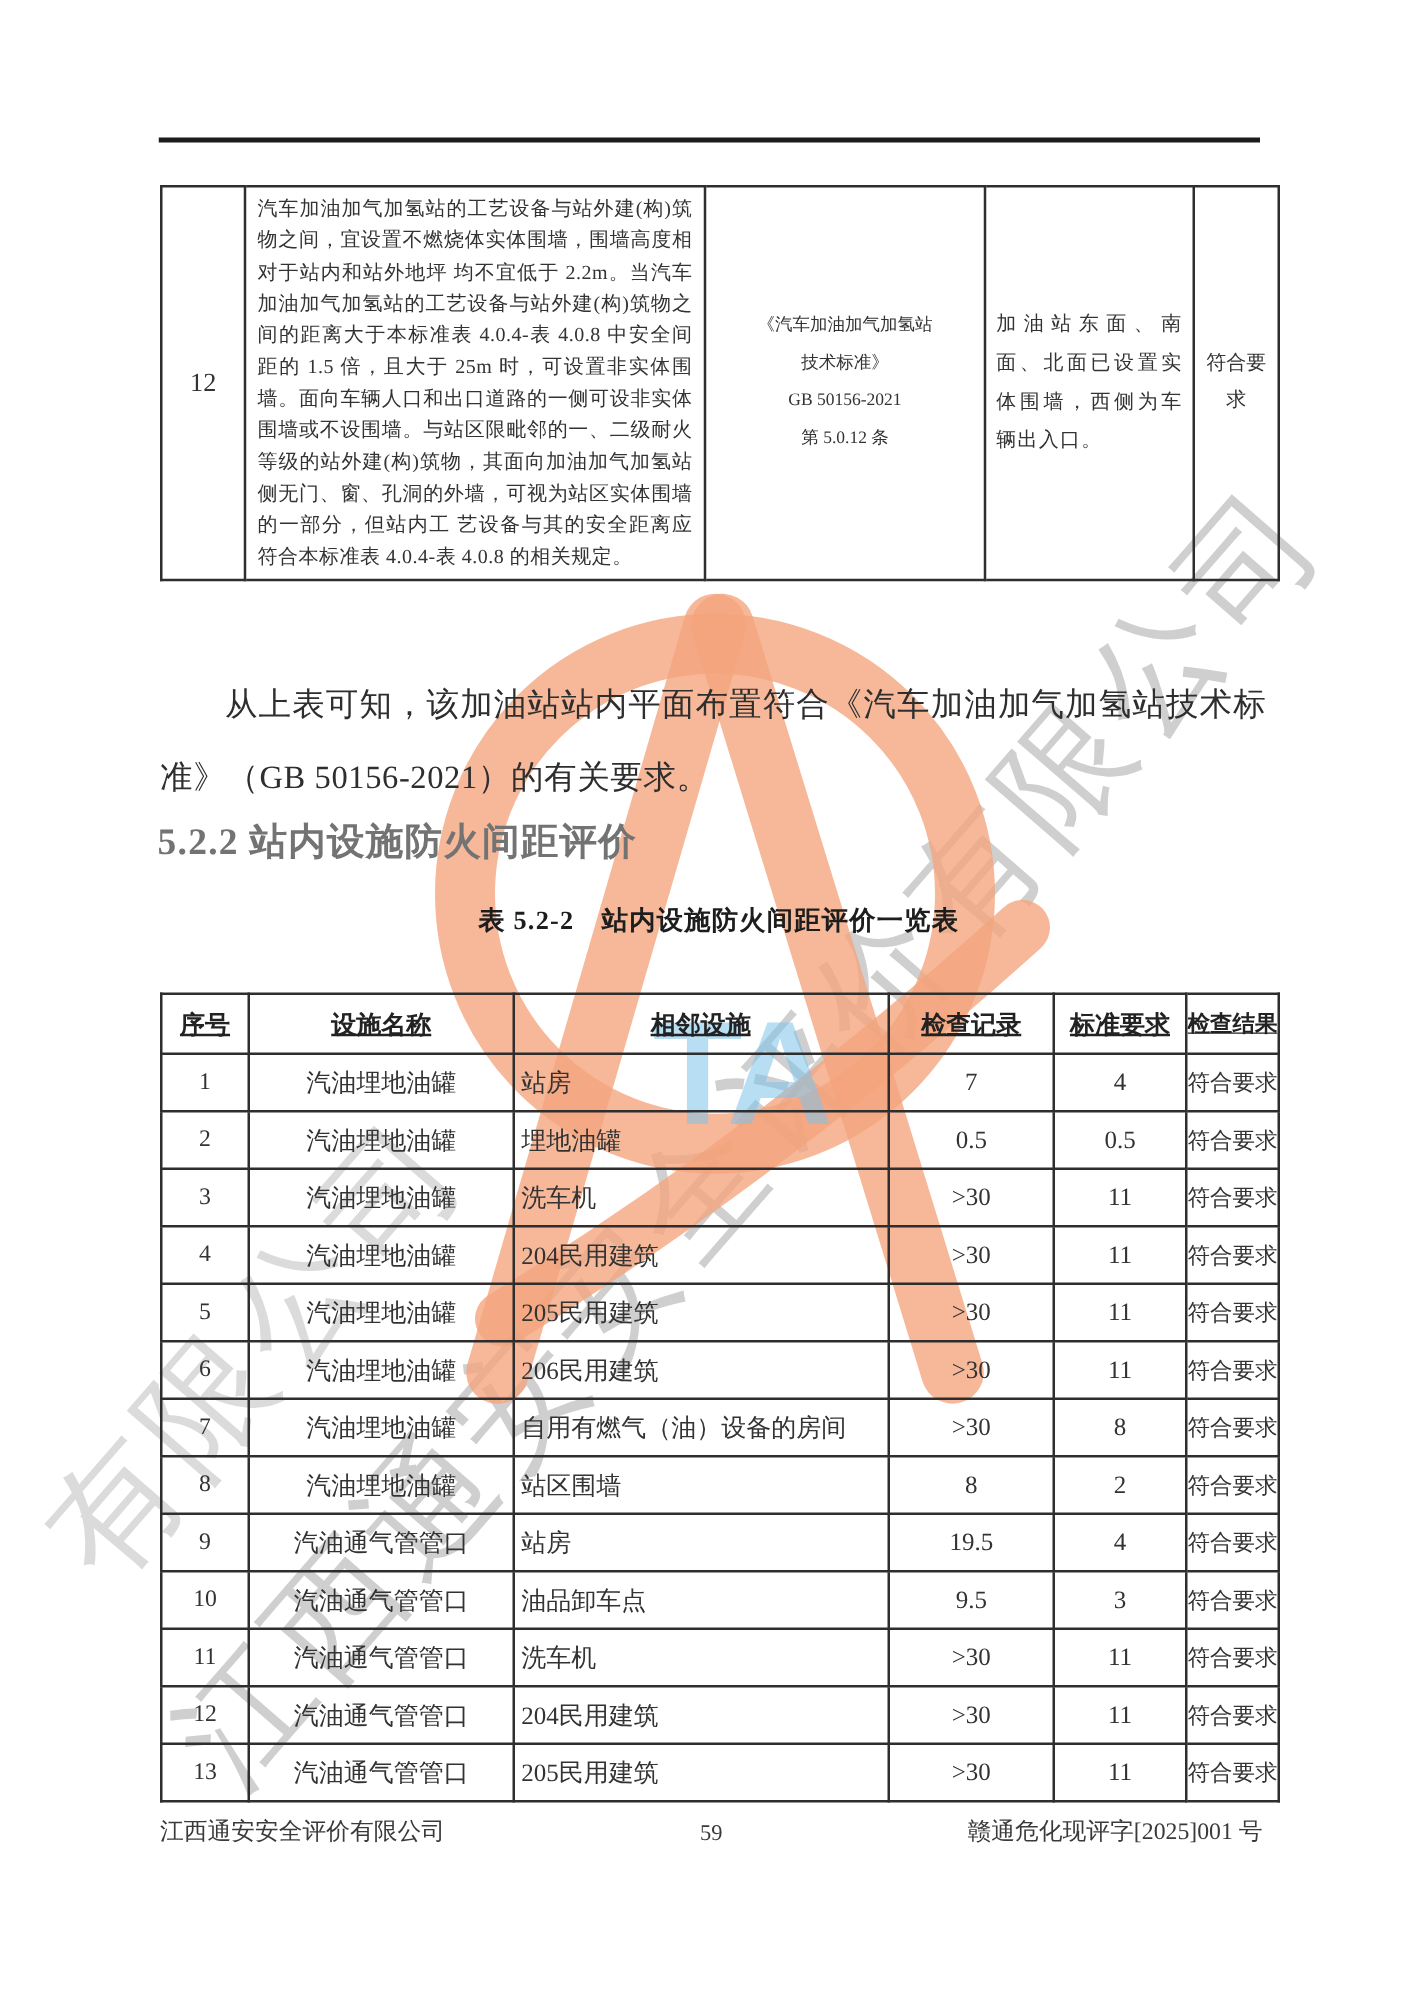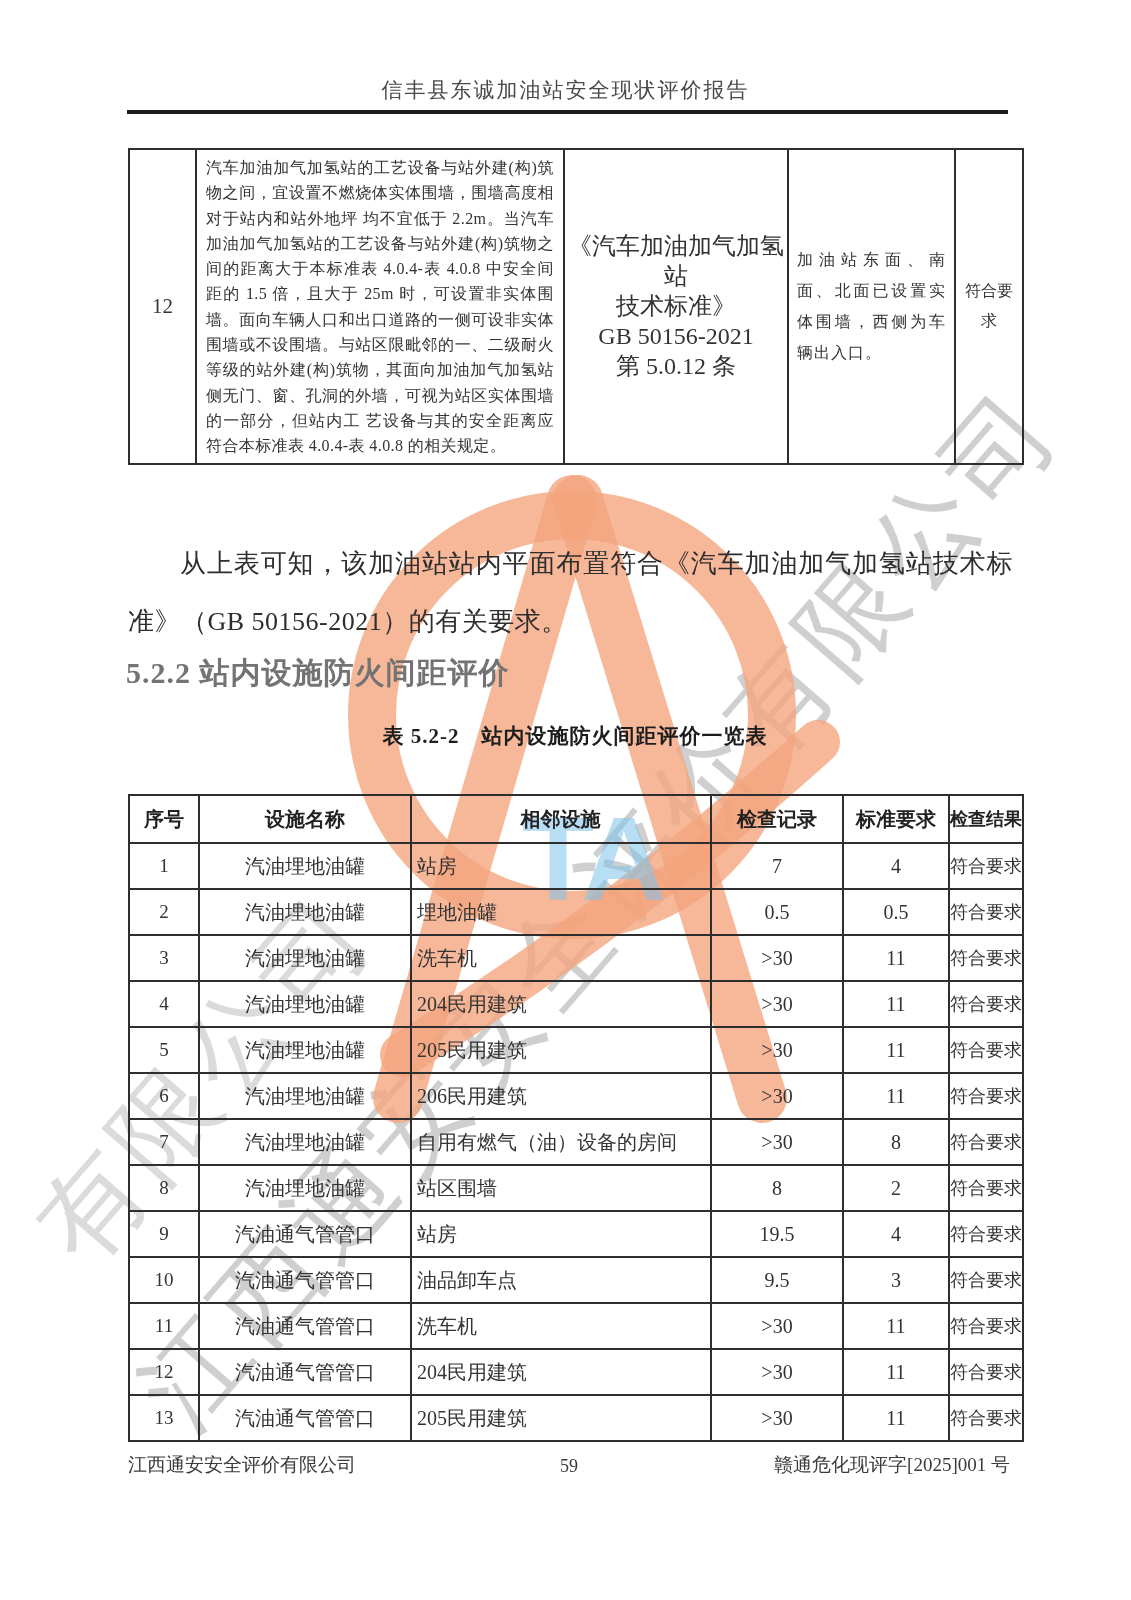--- a/index.html
+++ b/index.html
@@ -47,42 +47,42 @@
 
   table{border-collapse:collapse;table-layout:fixed;}
   td,th{border:2px solid #2e2e2e;color:#333;overflow:hidden;}
 
   
   .t1{position:absolute;top:148px;left:128px;width:894px;}
   .t1 td{vertical-align:middle;font-size:16px;}
   .t1 .a0{text-align:center;font-size:21px;}
   .t1 .a1{vertical-align:top;text-align:justify;text-justify:inter-character;
           padding:5px 9px 4px 9px;line-height:25.3px;letter-spacing:0.4px;}
-  .t1 .a2{text-align:center;padding:0 3px;line-height:30px;font-size:24px;}
+  .t1 .a2{text-align:center;padding:0 3px;line-height:30px;font-size:14px;}
   .t1 .a3{padding:4px 8px;line-height:31px;text-align:justify;letter-spacing:1px;}
   .t1 .a4{text-align:center;padding:0 9px;line-height:30px;}
 
   .body-paragraph{
     position:absolute;top:535px;left:128px;width:885px;
     font-size:26px;line-height:57.5px;color:#2e2e2e;
     text-align:justify;text-indent:2em;letter-spacing:0.5px;
   }
   .section-heading{
     position:absolute;top:653px;left:126px;
     font-family:Liberation Serif, serif;font-weight:bold;
     font-size:30px;color:#737373;letter-spacing:1px;
   }
   .table-caption{
     position:absolute;top:722px;left:128px;width:894px;text-align:center;
     font-weight:bold;font-size:21px;color:#1d1d1d;letter-spacing:1px;
   }
 
   
   .t2{position:absolute;top:794px;left:128px;width:894px;}
-  .t2 th{height:44px;font-size:20px;font-weight:bold;color:#222;}
+  .t2 th{height:44px;font-size:20px;font-weight:bold;color:#222;text-decoration:underline;}
   .t2 td{height:42px;font-size:20px;vertical-align:middle;}
   .t2 .c0{text-align:center;}
   .t2 td.c0{font-size:19px;}
   .t2 .c1{text-align:center;}
   .t2 .c2{text-align:left;padding-left:5px;}
   .t2 th.c2{text-align:center;padding-left:0;}
   .t2 .c3{text-align:center;}
   .t2 .c4{text-align:center;}
   .t2 .c5{text-align:center;font-size:18px;padding:0;letter-spacing:0;}
 
@@ -107,21 +107,20 @@
         <path d="M 578 500 L 762 1098" stroke-width="50"></path>
         <path d="M 402 1055 Q 615 925 818 742" stroke-width="44"></path>
       </g>
     </svg>
 
     <div class="wm-ta">TA</div>
   </div>
 
   <div class="content">
 
-    <div class="page-header">信丰县东诚加油站安全现状评价报告</div>
     <div class="header-rule"></div>
 
     <table class="t1">
       <colgroup>
         <col style="width:67px">
           <col style="width:368px">
           <col style="width:224px">
         <col style="width:167px">
           <col style="width:68px">
       </colgroup>

